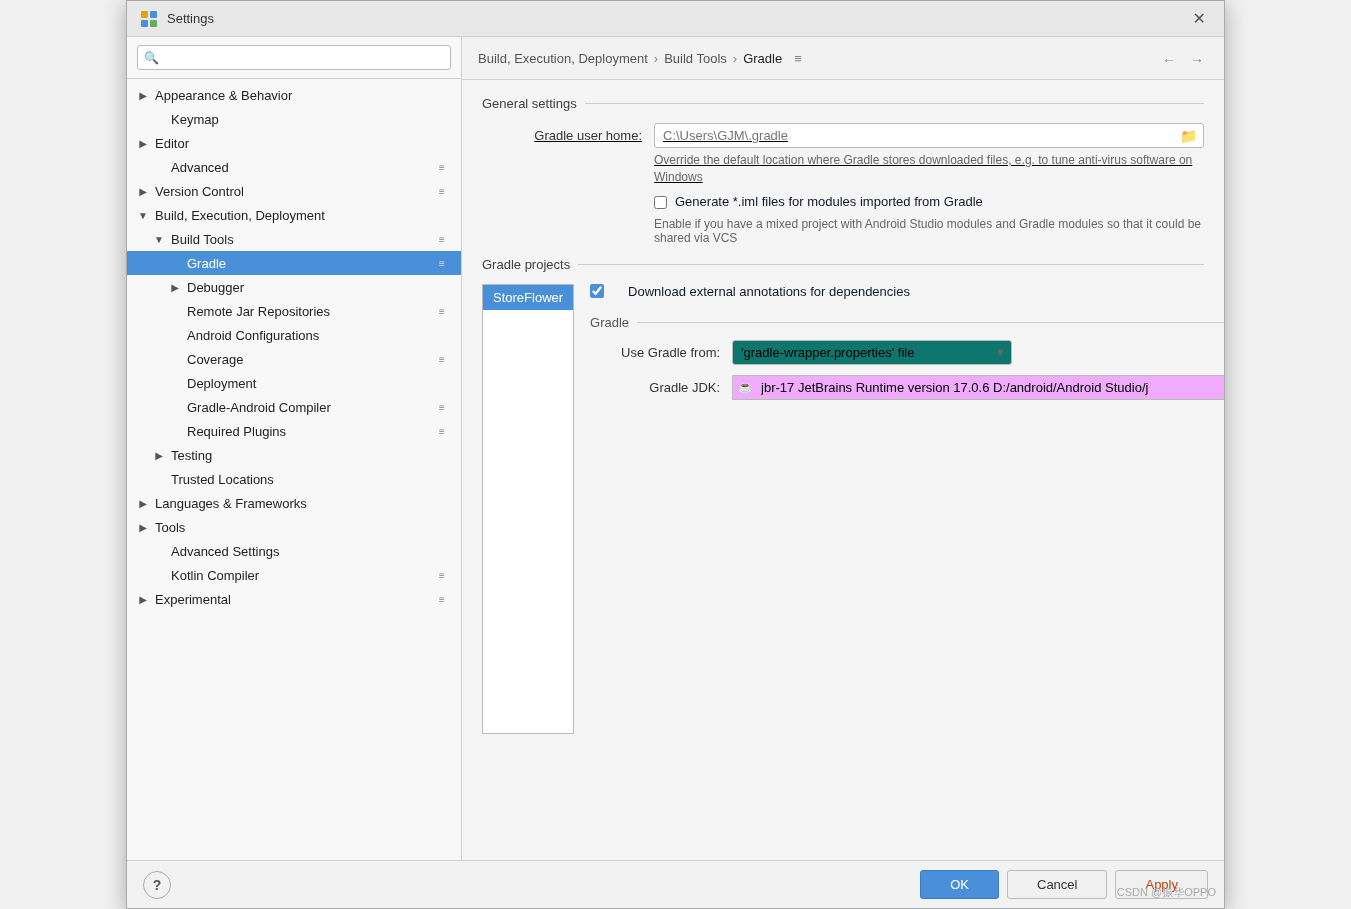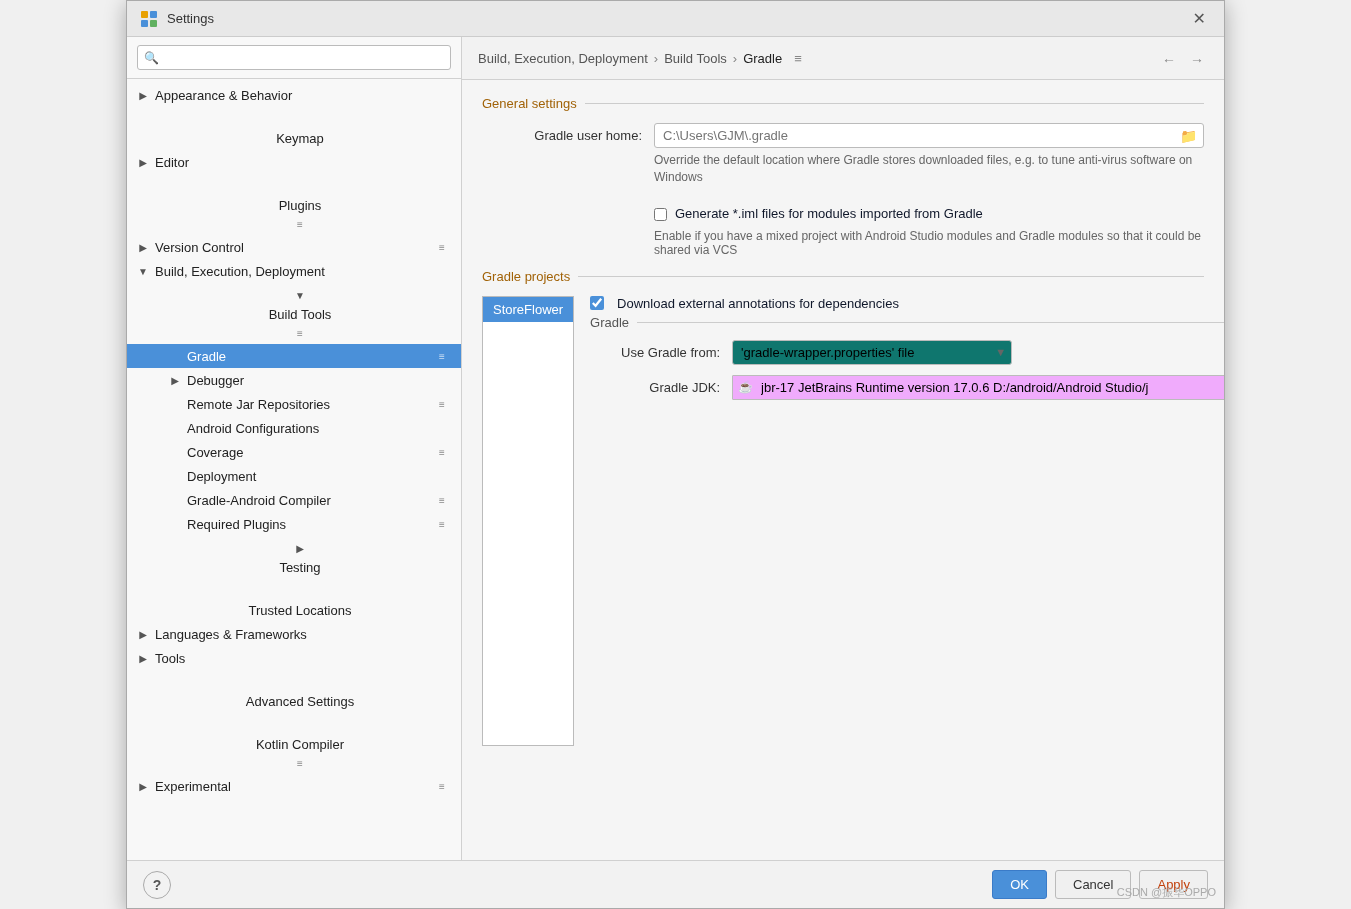--- a/index.html
+++ b/index.html
@@ -131,21 +131,21 @@
       height: 14px;
       font-size: 10px;
       color: #888;
       display: inline-flex;
       align-items: center;
       justify-content: center;
     }
     .tree-item.selected .item-badge { color: rgba(255,255,255,0.7); }
     
     .indent-0 { padding-left: 8px; }
-    .indent-1 { padding-left: 24px; flex-direction: column; }
+    .indent-1 { padding-left: 24px; }
     .indent-2 { padding-left: 40px; }
     
     .right-panel {
       flex: 1;
       display: flex;
       flex-direction: column;
       overflow: hidden;
     }
     .breadcrumb-bar {
       padding: 10px 16px;
@@ -185,37 +185,38 @@
     }
     .settings-content {
       flex: 1;
       overflow-y: auto;
       padding: 16px 20px;
       background: #f5f5f5;
     }
     
     .section-title {
       font-size: 13px;
-      color: #a16207;
+      color: #404040;
       margin-bottom: 12px;
       display: flex;
       align-items: center;
       gap: 8px;
     }
     .section-title::after {
       content: '';
       flex: 1;
       height: 1px;
       background: #ccc;
     }
     .form-row {
       display: flex;
       align-items: flex-start;
-      margin-bottom: 20px;
+      margin-bottom: 8px;
       gap: 12px;
+      text-decoration: underline;
     }
     .form-label {
       width: 160px;
       text-align: right;
       padding-top: 5px;
       color: #333;
       flex-shrink: 0;
       font-size: 13px;
     }
     .form-field {
@@ -296,22 +297,22 @@
     .project-item.selected {
       background: #4a90d9;
       color: white;
     }
     .project-settings {
       flex: 1;
     }
     .checkbox-row-inline {
       display: flex;
       align-items: center;
-      gap: 13px;
-      margin-bottom: 4px;
+      gap: 24px;
+      margin-bottom: 16px;
     }
     .checkbox-row-inline input[type=checkbox] {
       accent-color: #4a90d9;
       width: 14px;
       height: 14px;
     }
     .gradle-subsection-title {
       font-size: 13px;
       color: #555;
       margin-bottom: 10px;
@@ -413,21 +414,21 @@
       cursor: pointer;
       color: #555;
       font-size: 14px;
       font-weight: bold;
     }
     .bottom-buttons {
       display: flex;
       gap: 8px;
     }
     .btn {
-      padding: 6px 17px;
+      padding: 6px 29px;
       border-radius: 3px;
       font-size: 13px;
       cursor: pointer;
       border: 1px solid #bbb;
     }
     .btn-primary {
       background: #4a90d9;
       color: white;
       border-color: #3a7bc8;
     }
@@ -488,21 +489,21 @@
           <div class="tree-item indent-1">
             <span class="toggle-arrow"></span>
             <span class="item-label">Keymap</span>
           </div>
           <div class="tree-item indent-0">
             <span class="toggle-arrow">▶</span>
             <span class="item-label">Editor</span>
           </div>
           <div class="tree-item indent-1">
             <span class="toggle-arrow"></span>
-            <span class="item-label">Plugins</span>
+            <span class="item-label">Advanced</span>
             <span class="item-badge">≡</span>
           </div>
           <div class="tree-item indent-0">
             <span class="toggle-arrow">▶</span>
             <span class="item-label">Version Control</span>
             <span class="item-badge">≡</span>
           </div>
           <div class="tree-item indent-0">
             <span class="toggle-arrow">▼</span>
             <span class="item-label">Build, Execution, Deployment</span>

